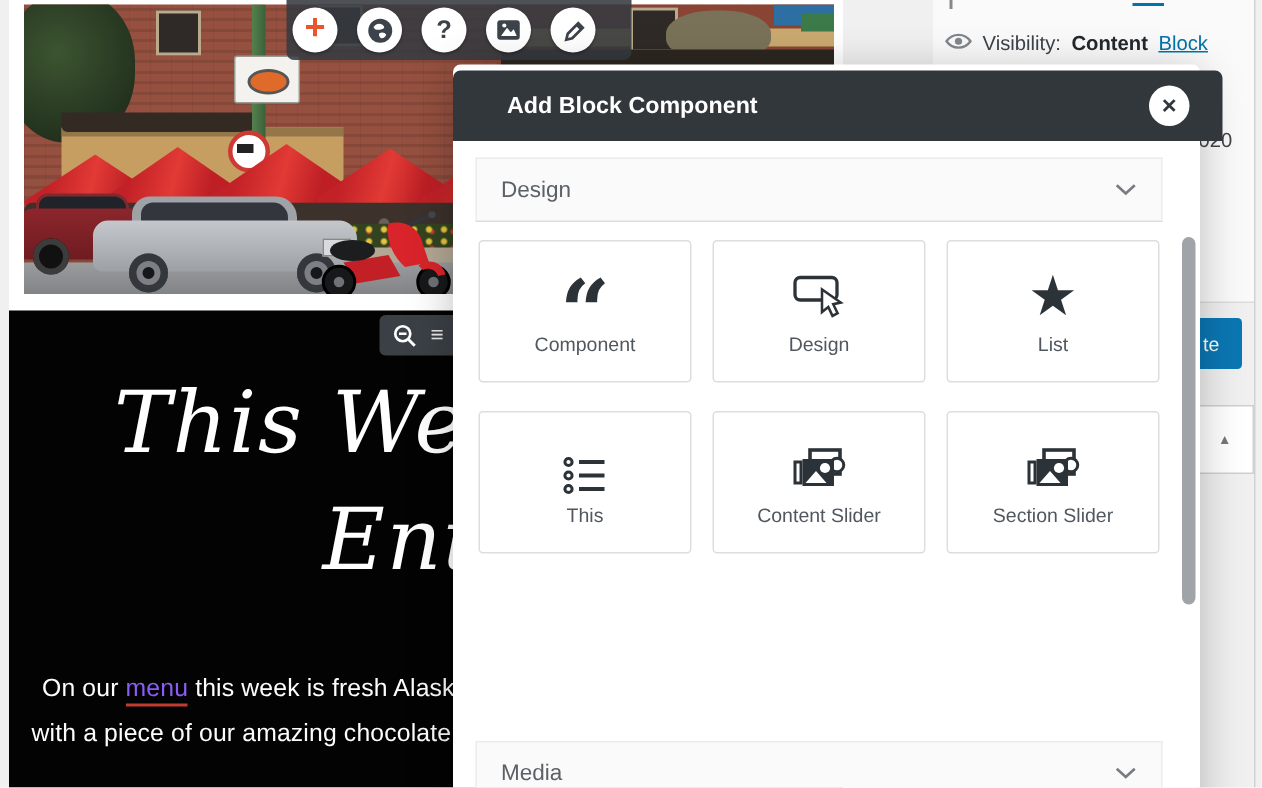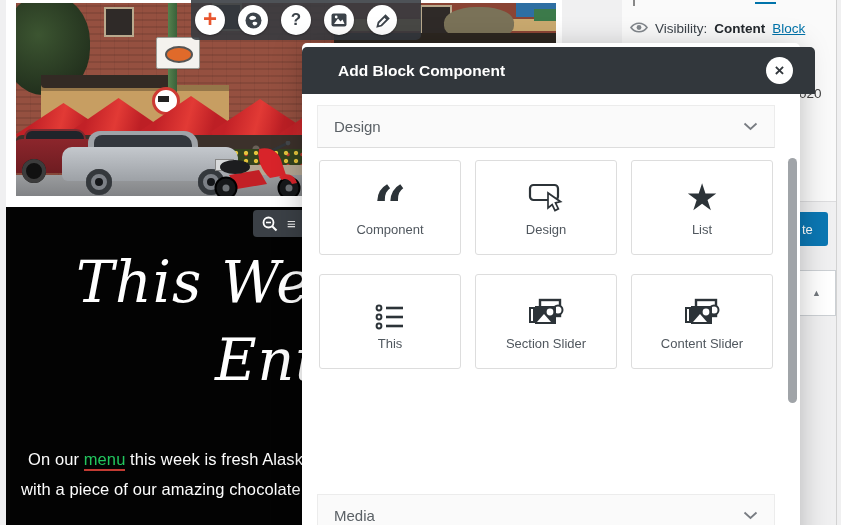--- a/index.html
+++ b/index.html
@@ -71,21 +71,21 @@
   .circle-btn{width:30px;height:30px;border-radius:50%;background:#fff;display:flex;
               align-items:center;justify-content:center;flex:0 0 auto;box-shadow:0 1px 2px rgba(0,0,0,.35);}
   .plus{color:#e8552e;font-size:24px;font-weight:bold;line-height:1;margin-top:-2px;}
   .help{color:#3c434a;font-size:17px;font-weight:bold;}
 
   
   .black-section{left:6px;top:207px;width:556px;height:318px;background:#030303;overflow:hidden;}
   .script{position:absolute;color:#fff;font-family:"DejaVu Serif",serif;font-style:italic;
           font-size:57px;letter-spacing:1px;white-space:nowrap;}
   .body-text{position:absolute;color:#fdfdfd;font-size:16.5px;white-space:nowrap;letter-spacing:.1px;}
-  .menu-link{color:#22c55e;text-decoration:none;border-bottom:2px solid #c23b33;padding-bottom:1px;}
+  .menu-link{color:#8b5cf6;text-decoration:none;border-bottom:2px solid #c23b33;padding-bottom:1px;}
   .sec-toolbar{position:absolute;left:247px;top:3px;width:66px;height:27px;background:#3b4046;
                border-radius:4px 0 0 4px;display:flex;align-items:center;gap:8px;padding-left:8px;box-sizing:border-box;}
   .lines-glyph{color:#e8e8e8;font-size:15px;line-height:1;}
 
   
   .pub-box{left:622px;top:0;width:214px;height:201px;background:#fafafa;border-bottom:1px solid #dcdcde;}
   .frag-underline{left:133px;top:2px;width:21px;height:2px;background:#0073aa;position:absolute;}
   .frag-tick{left:11px;top:0;width:2px;height:6px;background:#888;position:absolute;}
   .vis-row{position:absolute;left:8px;top:21px;display:flex;align-items:flex-start;gap:7px;
            font-size:13.5px;color:#3c434a;}
@@ -323,34 +323,34 @@
         <span class="t-icon">
           <svg width="36" height="32" viewBox="0 0 36 32">
             <rect x="2" y="10" width="4" height="14" fill="#fff" stroke="#2c3338" stroke-width="2"></rect>
             <rect x="12" y="2" width="20" height="16" fill="#fff" stroke="#2c3338" stroke-width="2.4"></rect>
             <circle cx="30" cy="12" r="4.5" fill="#fff" stroke="#2c3338" stroke-width="2"></circle>
             <rect x="7" y="8" width="21" height="18" fill="#2c3338"></rect>
             <circle cx="22" cy="14" r="3.4" fill="#fff"></circle>
             <polygon points="9,24 16,16 23,24" fill="#fff"></polygon>
           </svg>
         </span>
-        <span class="t-label">Section Slider</span>
+        <span class="t-label">Content Slider</span>
       </div>
       <div class="tile">
         <span class="t-icon">
           <svg width="36" height="32" viewBox="0 0 36 32">
             <rect x="2" y="10" width="4" height="14" fill="#fff" stroke="#2c3338" stroke-width="2"></rect>
             <rect x="12" y="2" width="20" height="16" fill="#fff" stroke="#2c3338" stroke-width="2.4"></rect>
             <circle cx="30" cy="12" r="4.5" fill="#fff" stroke="#2c3338" stroke-width="2"></circle>
             <rect x="7" y="8" width="21" height="18" fill="#2c3338"></rect>
             <circle cx="22" cy="14" r="3.4" fill="#fff"></circle>
             <polygon points="9,24 16,16 23,24" fill="#fff"></polygon>
           </svg>
         </span>
-        <span class="t-label">Content Slider</span>
+        <span class="t-label">Section Slider</span>
       </div>
     </div>
 
     <div class="section-bar media-bar">
       <span class="sec-label">Media</span>
       <svg width="15" height="9" viewBox="0 0 15 9">
         <polyline points="1.5,1.5 7.5,7 13.5,1.5" fill="none" stroke="#787c82" stroke-width="1.8"></polyline>
       </svg>
     </div>
 

